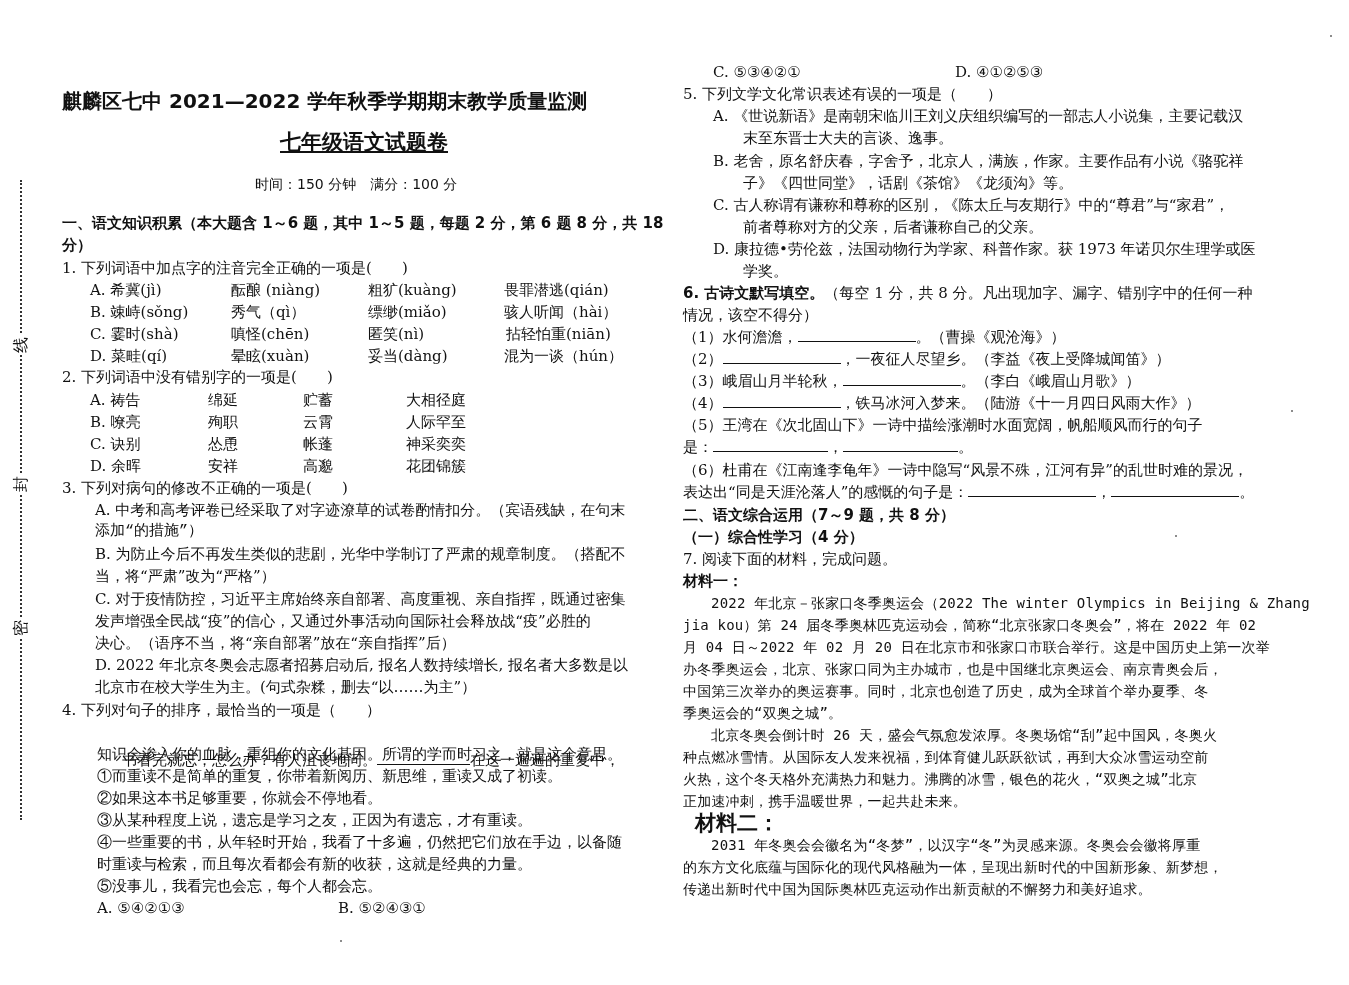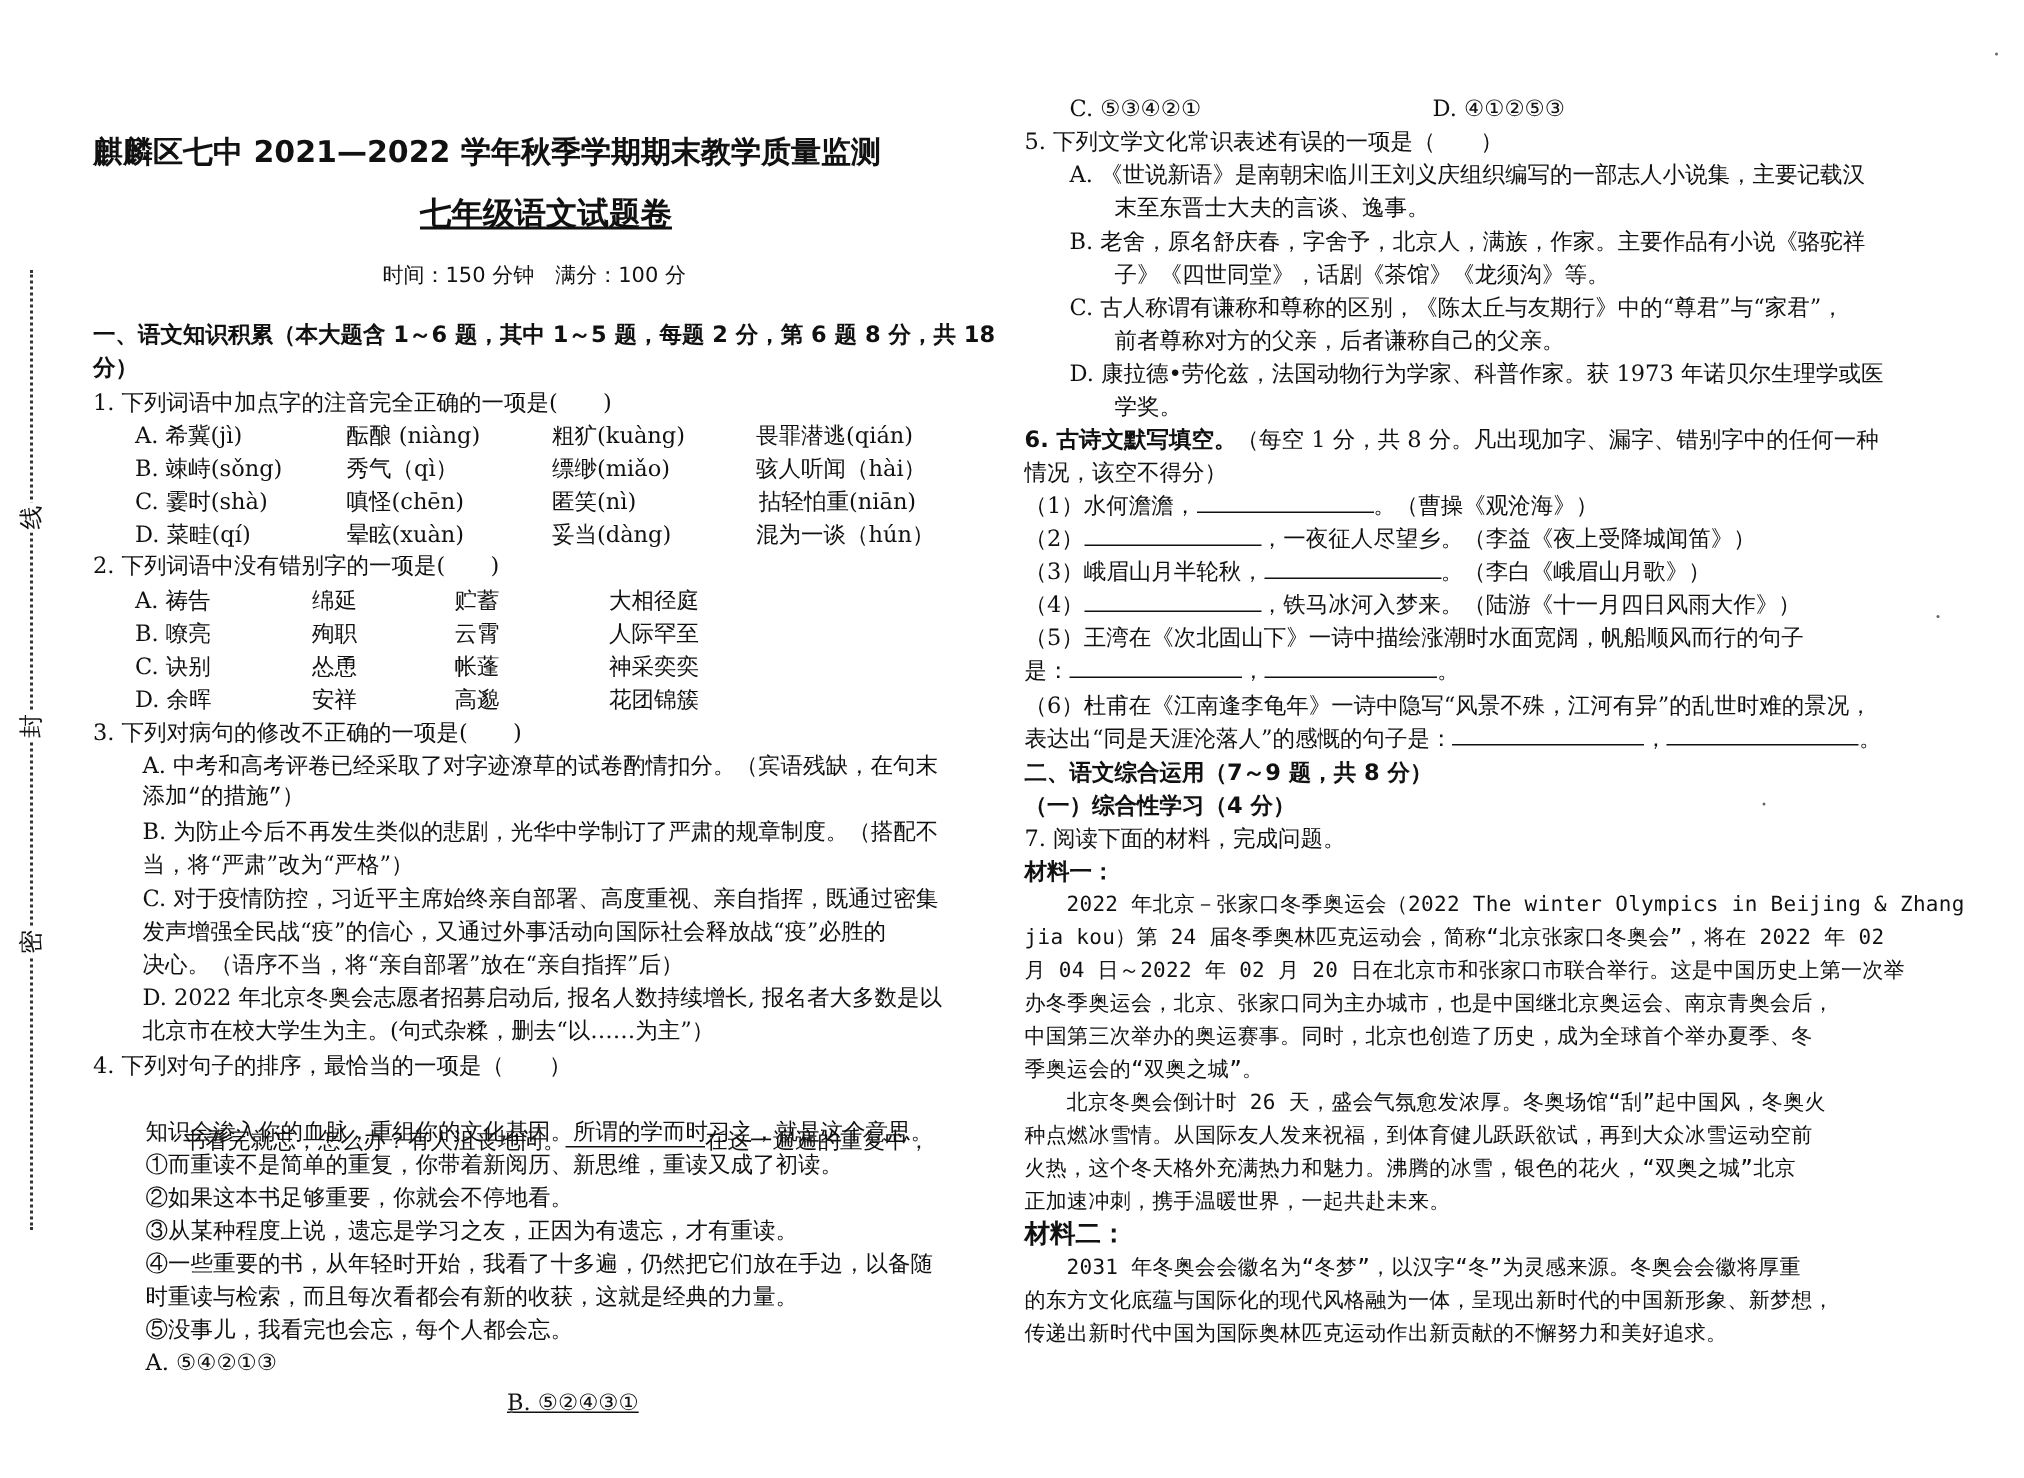--- a/index.html
+++ b/index.html
@@ -117,21 +117,21 @@
     <span>书看完就忘，怎么办？有人沮丧地问。</span><span class="blank" style="width:93px"></span><span>在这一遍遍的重复中，</span>
   </div>
   <div class="line" style="top:743px; left:35px;">知识会渗入你的血脉，重组你的文化基因。所谓的学而时习之，就是这个意思。</div>
   <div class="line" style="top:765px; left:35px;">①而重读不是简单的重复，你带着新阅历、新思维，重读又成了初读。</div>
   <div class="line" style="top:787px; left:35px;">②如果这本书足够重要，你就会不停地看。</div>
   <div class="line" style="top:809px; left:35px;">③从某种程度上说，遗忘是学习之友，正因为有遗忘，才有重读。</div>
   <div class="line" style="top:831px; left:35px;">④一些重要的书，从年轻时开始，我看了十多遍，仍然把它们放在手边，以备随</div>
   <div class="line" style="top:853px; left:35px;">时重读与检索，而且每次看都会有新的收获，这就是经典的力量。</div>
   <div class="line" style="top:875px; left:35px;">⑤没事儿，我看完也会忘，每个人都会忘。</div>
   <div class="line" style="top:897px; left:35px;">A. ⑤④②①③</div>
-  <div class="line" style="top:924px; left:276px;text-decoration:underline;">B. ⑤②④③①</div>
+  <div class="line" style="top:897px; left:276px;">B. ⑤②④③①</div>
 </div>
 
 <div class="col col-right">
   <div class="line" style="top:61px; left:30px;">C. ⑤③④②①</div>
   <div class="line" style="top:61px; left:272px;">D. ④①②⑤③</div>
 
   <div class="line" style="top:83px; left:0;">5. 下列文学文化常识表述有误的一项是（　　）</div>
   <div class="line" style="top:105px; left:30px;">A. 《世说新语》是南朝宋临川王刘义庆组织编写的一部志人小说集，主要记载汉</div>
   <div class="line" style="top:127px; left:60px;">末至东晋士大夫的言谈、逸事。</div>
   <div class="line" style="top:150px; left:30px;">B. 老舍，原名舒庆春，字舍予，北京人，满族，作家。主要作品有小说《骆驼祥</div>
@@ -176,21 +176,21 @@
   <div class="line mono" style="top:614px; left:0;">jia kou）第 24 届冬季奥林匹克运动会，简称“北京张家口冬奥会”，将在 2022 年 02</div>
   <div class="line mono" style="top:636px; left:0;">月 04 日～2022 年 02 月 20 日在北京市和张家口市联合举行。这是中国历史上第一次举</div>
   <div class="line mono" style="top:658px; left:0;">办冬季奥运会，北京、张家口同为主办城市，也是中国继北京奥运会、南京青奥会后，</div>
   <div class="line mono" style="top:680px; left:0;">中国第三次举办的奥运赛事。同时，北京也创造了历史，成为全球首个举办夏季、冬</div>
   <div class="line mono" style="top:702px; left:0;">季奥运会的“双奥之城”。</div>
   <div class="line mono" style="top:724px; left:28px;">北京冬奥会倒计时 26 天，盛会气氛愈发浓厚。冬奥场馆“刮”起中国风，冬奥火</div>
   <div class="line mono" style="top:746px; left:0;">种点燃冰雪情。从国际友人发来祝福，到体育健儿跃跃欲试，再到大众冰雪运动空前</div>
   <div class="line mono" style="top:768px; left:0;">火热，这个冬天格外充满热力和魅力。沸腾的冰雪，银色的花火，“双奥之城”北京</div>
   <div class="line mono" style="top:790px; left:0;">正加速冲刺，携手温暖世界，一起共赴未来。</div>
 
-  <div class="line bold" style="top:812px; left:0; font-size:17px;">材料二：</div>
+  <div class="line bold" style="top:812px; left:12px; font-size:21px;">材料二：</div>
   <div class="line mono" style="top:834px; left:28px;">2031 年冬奥会会徽名为“冬梦”，以汉字“冬”为灵感来源。冬奥会会徽将厚重</div>
   <div class="line mono" style="top:856px; left:0;">的东方文化底蕴与国际化的现代风格融为一体，呈现出新时代的中国新形象、新梦想，</div>
   <div class="line mono" style="top:878px; left:0;">传递出新时代中国为国际奥林匹克运动作出新贡献的不懈努力和美好追求。</div>
 </div>
 
 <div class="scan-dot" style="left:1330px; top:35px"></div>
 <div class="scan-dot" style="left:1291px; top:410px"></div>
 <div class="scan-dot" style="left:1175px; top:535px"></div>
 <div class="scan-dot" style="left:340px; top:940px"></div>
 

